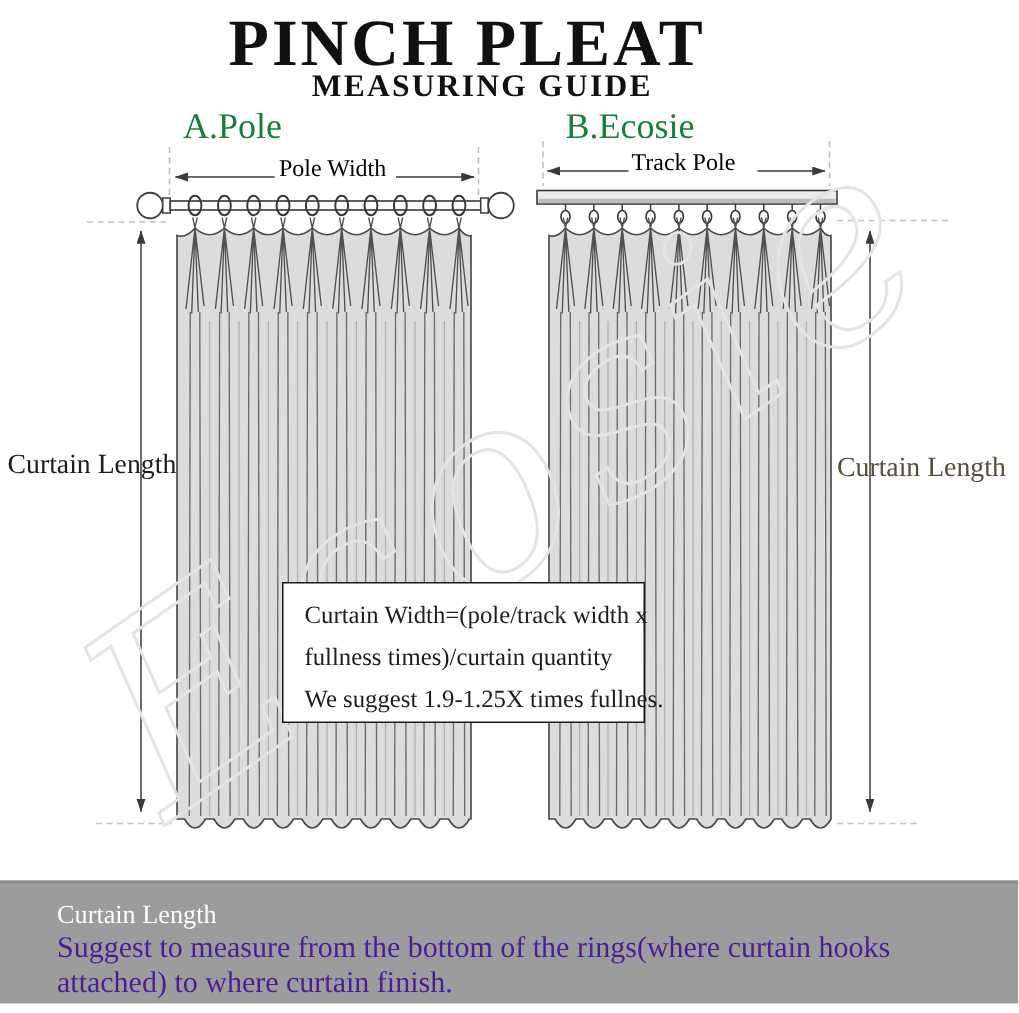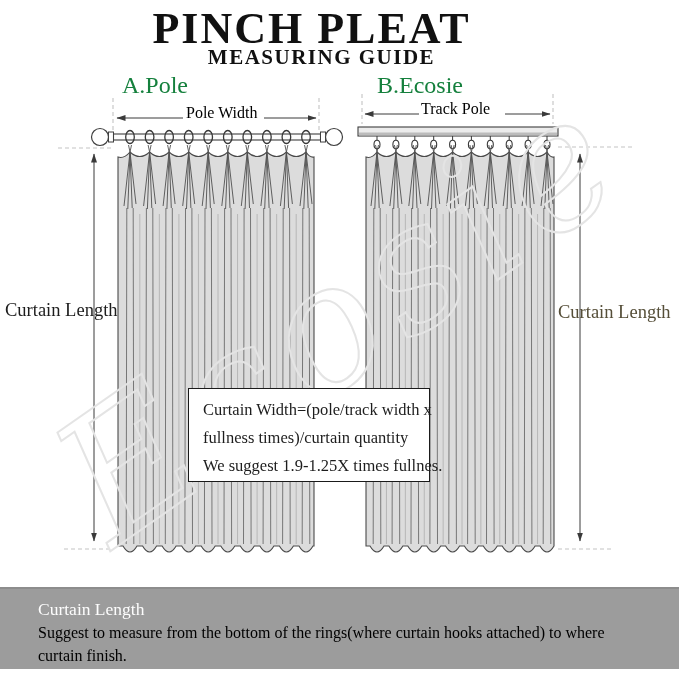--- a/index.html
+++ b/index.html
@@ -23,21 +23,21 @@
   .cl-label.left{left:5px;top:300px;color:#1d1d1d;}
   .cl-label.right{left:558px;top:302px;color:#554e38;}
   
   .formula{left:188px;top:388px;width:242px;height:94px;background:#ffffff;
     border:1.5px solid #1a1a1a;z-index:5;padding:7px 0 0 14px;box-sizing:border-box;}
   .formula div{font-size:16.5px;line-height:28px;color:#1d1d1d;white-space:nowrap;}
   
   .footer{left:0;top:587px;width:679px;height:82px;background:#9c9c9c;z-index:5;
     box-sizing:border-box;padding:9px 30px 0 38px;border-top:2px solid #8d8d8d;}
   .footer .fh{font-size:17.5px;color:#fdfdfd;line-height:23px;}
-  .footer .fb{font-size:16px;color:#000000;line-height:23px;width:605px;}
+  .footer .fb{font-size:20px;color:#4c1d95;line-height:23px;width:605px;}
   
   .wm-wrap{left:0;top:0;width:679px;height:585px;overflow:hidden;z-index:2;pointer-events:none;}
   .wm{position:absolute;left:-50px;top:215px;width:780px;text-align:center;
     font-family:"DejaVu Serif", serif;font-style:italic;font-size:175px;letter-spacing:10px;
     color:rgba(255,255,255,0);-webkit-text-stroke:2px #e4e4e4;
     transform:rotate(-35deg);}
   svg.scene{left:0;top:0;z-index:1;}
 </style>
 </head>
 <body>

